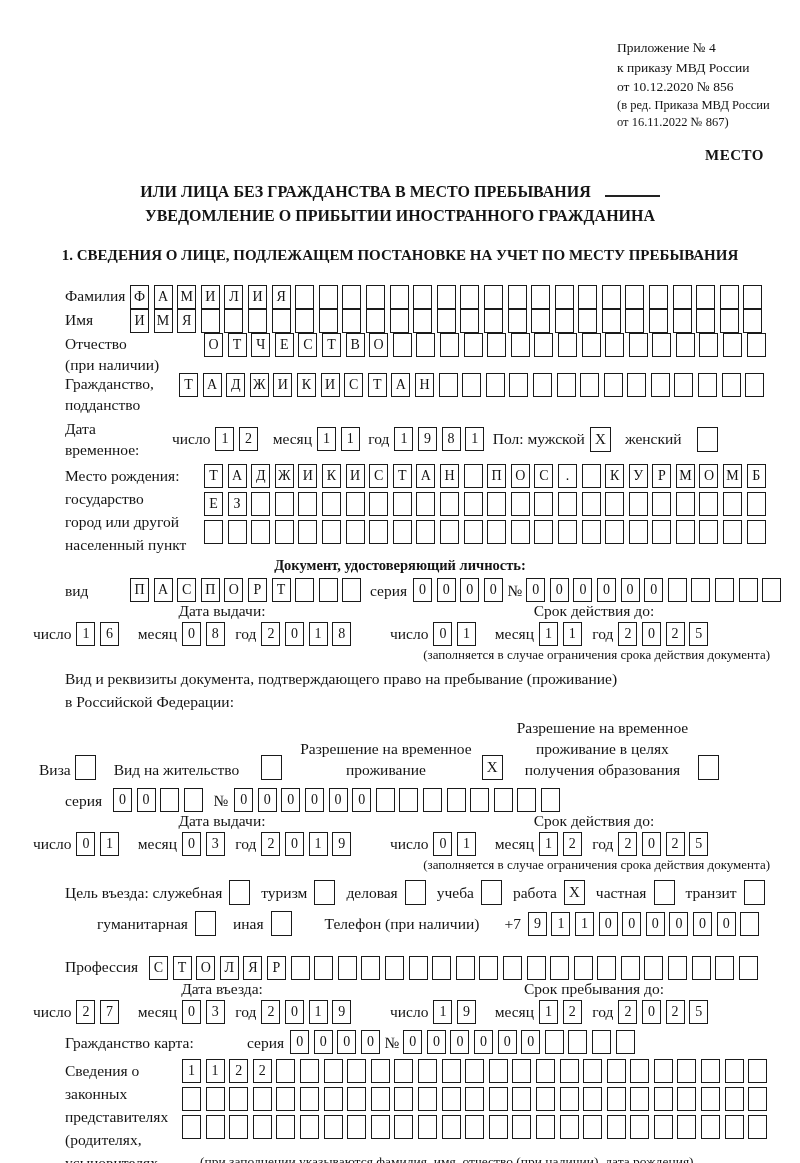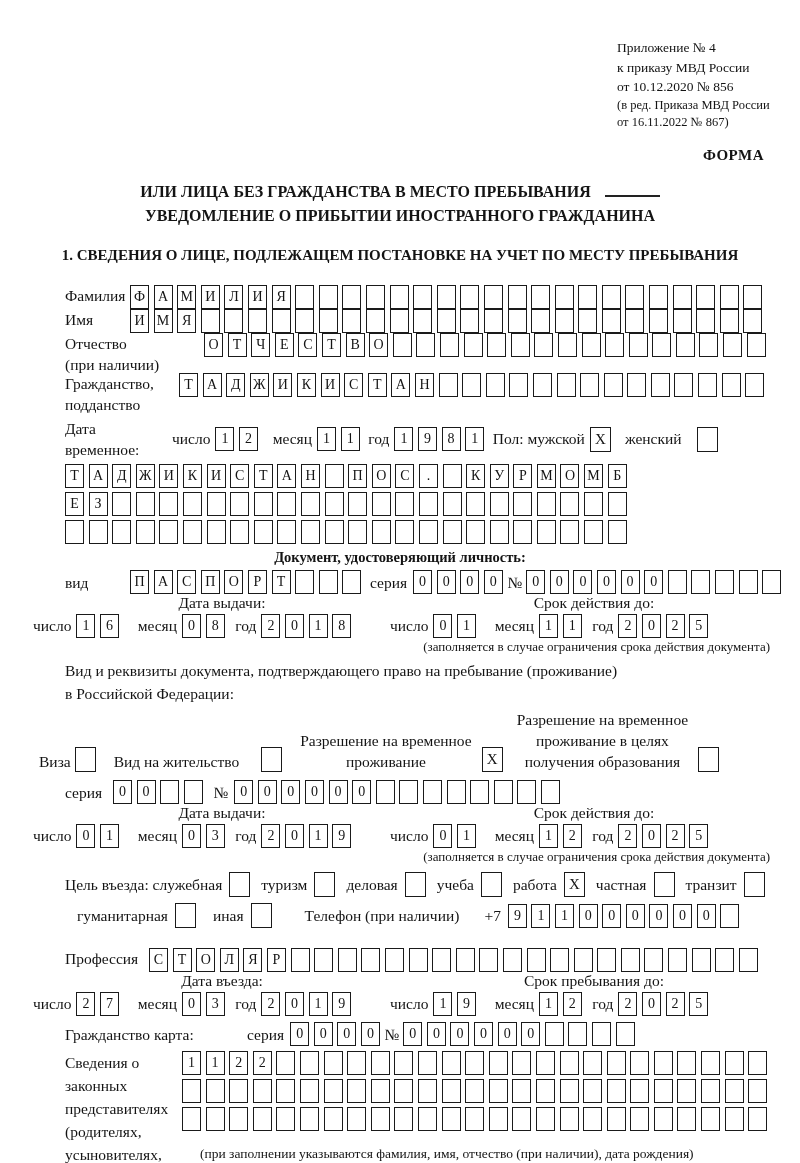--- a/index.html
+++ b/index.html
@@ -61,21 +61,21 @@
 
 <div class="page">
 
   <div class="appendix">
     <div>Приложение № 4</div>
     <div>к приказу МВД России</div>
     <div>от 10.12.2020 № 856</div>
     <div class="note-line">(в ред. Приказа МВД России</div>
     <div class="note-line">от 16.11.2022 № 867)</div>
   </div>
-  <div class="forma">ФОРМА</div>
+  <div class="forma">МЕСТО</div>
 
   <div class="title">
     <div><span>ИЛИ ЛИЦА БЕЗ ГРАЖДАНСТВА В МЕСТО ПРЕБЫВАНИЯ</span><span class="uline"></span></div>
     <div>УВЕДОМЛЕНИЕ О ПРИБЫТИИ ИНОСТРАННОГО ГРАЖДАНИНА</div>
   </div>
   <div class="sec1">1. СВЕДЕНИЯ О ЛИЦЕ, ПОДЛЕЖАЩЕМ ПОСТАНОВКЕ НА УЧЕТ ПО МЕСТУ ПРЕБЫВАНИЯ</div>
 
   <div class="form">
 
     <div class="frow" style="margin-top:9px">
@@ -239,20 +239,26 @@
         </span>
       <span class="gap14"></span>
       <span class="dgroup">
           <span class="dl">женский</span>
           <span class="gap10"></span>
           <span class="cbx"></span>
         </span>
     </div>
 
     <div class="frow" style="margin-top:4px">
+      <span class="lbl2 w139">
+        <span>Место рождения:</span><br>
+        <span>государство</span><br>
+        <span>город или другой</span><br>
+        <span>населенный пункт</span>
+      </span>
       <span class="cellcol">
         <span class="cells">
             <span class="cell">Т</span>
             <span class="cell">А</span>
             <span class="cell">Д</span>
             <span class="cell">Ж</span>
             <span class="cell">И</span>
             <span class="cell">К</span>
             <span class="cell">И</span>
             <span class="cell">С</span>
@@ -551,21 +557,21 @@
       <span class="lbl">учеба</span>
       <span class="cbx"></span>
       <span class="lbl">работа</span>
       <span class="cbx">X</span>
       <span class="lbl">частная</span>
       <span class="cbx"></span>
       <span class="lbl">транзит</span>
       <span class="cbx"></span>
     </div>
 
-    <div class="purpose-row" style="padding-left:77px; margin-top:6px">
+    <div class="purpose-row" style="padding-left:97px; margin-top:6px">
       <span class="lbl">гуманитарная</span>
       <span class="cbx"></span>
       <span class="gap6"></span>
       <span class="lbl">иная</span>
       <span class="cbx"></span>
       <span class="gap22"></span>
       <span class="lbl">Телефон (при наличии)</span>
       <span class="gap18"></span>
       <span class="lbl">+7</span>
       <span class="cells">

